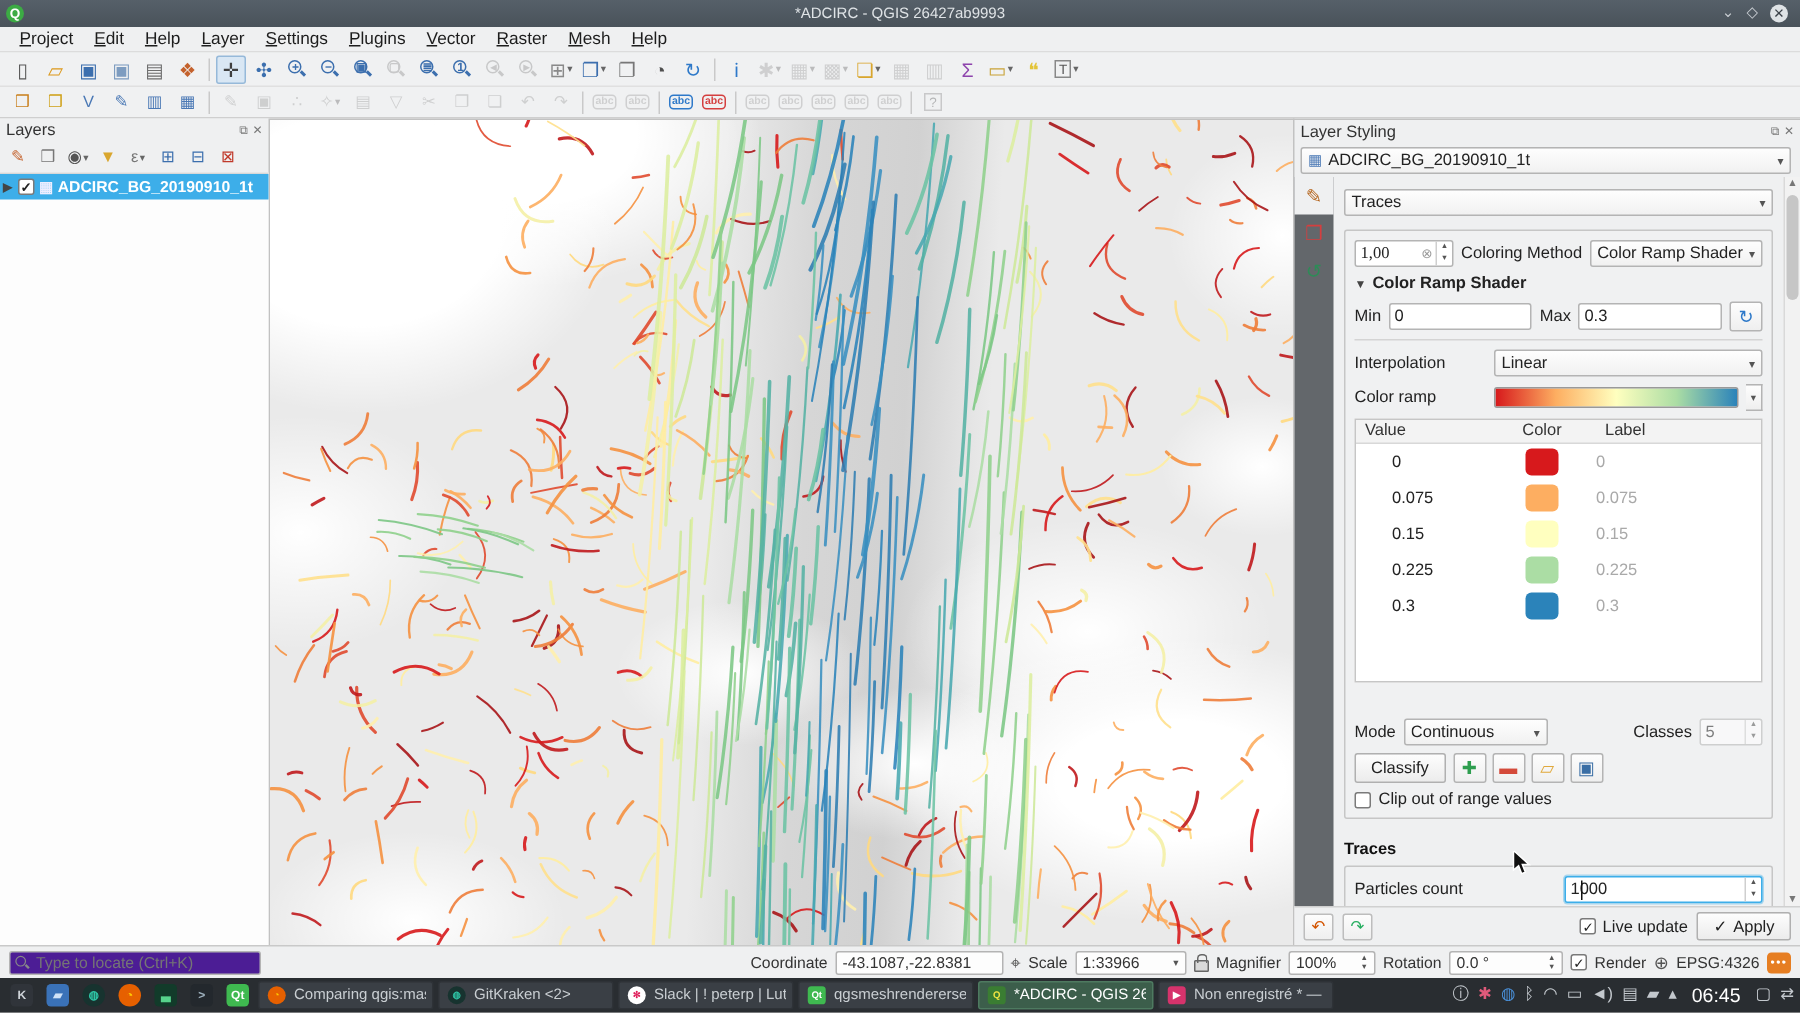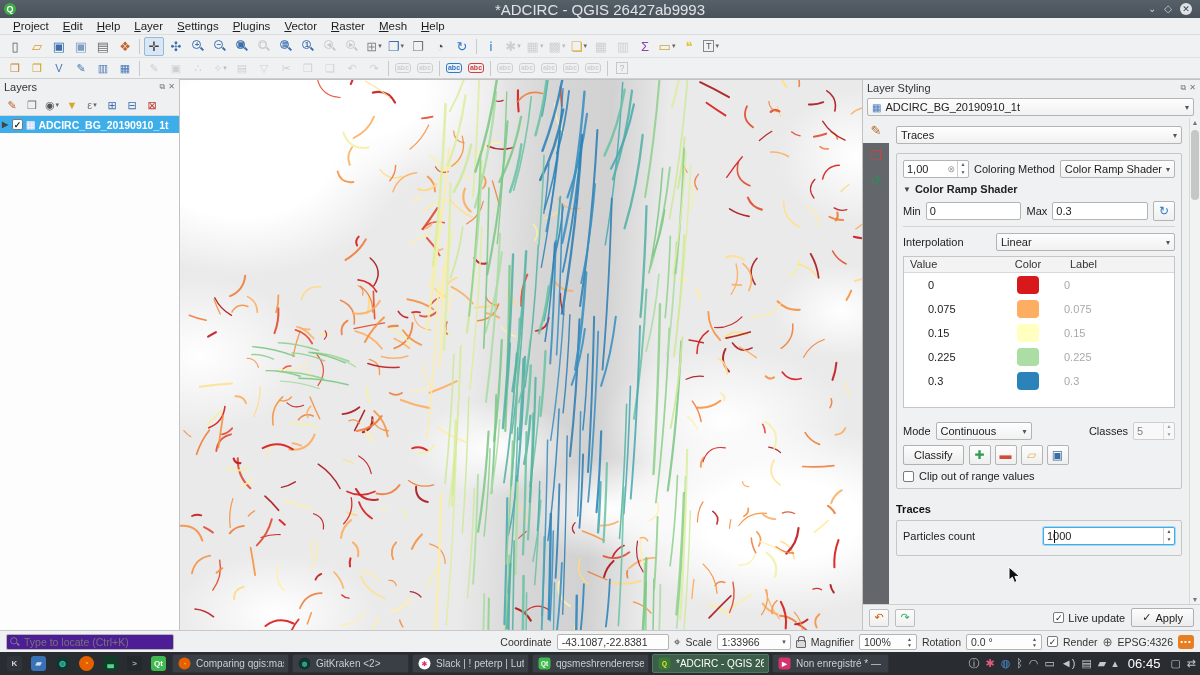--- a/index.html
+++ b/index.html
@@ -3,21 +3,21 @@
 <meta charset="utf-8">
 <style>
   * { box-sizing: border-box; margin: 0; padding: 0; }
   html,body { width:1200px; height:675px; overflow:hidden; }
   body { font-family:"Liberation Sans", sans-serif; font-size:11px; color:#222; background:#000; }
   #app { position:relative; width:1200px; height:675px; display:flex; flex-direction:column; background:#eff0f1; }
 
   
   .titlebar { height:18px; background:linear-gradient(#566069,#49525a); display:flex; align-items:center; position:relative; flex:none; }
   .qgis-logo { width:12px; height:12px; border-radius:50%; background:#3cab44; color:#fff; font-size:9px; line-height:12px; text-align:center; margin-left:4px; font-weight:bold; }
-  .title-text { position:absolute; left:0; right:0; text-align:center; color:#dfe3e6; font-size:15px; }
+  .title-text { position:absolute; left:0; right:0; text-align:center; color:#dfe3e6; font-size:10px; }
   .win-controls { margin-left:auto; display:flex; align-items:center; gap:8px; padding-right:8px; z-index:2; }
   .win-controls span { color:#c8cdd2; font-size:10px; cursor:default; line-height:12px; }
   .win-controls .close { width:12px; height:12px; background:#dfe3e6; color:#3a4148; border-radius:50%; text-align:center; font-size:9px; line-height:12px; }
 
   
   .menubar { height:17px; background:#eff0f1; border-bottom:1px solid #dcdcdc; display:flex; align-items:center; padding-left:6px; flex:none; }
   .mi { display:inline-block; padding:1px 7px; font-size:11.5px; color:#1d1d1d; }
   .mi::first-letter { text-decoration:underline; }
 
   
@@ -98,21 +98,21 @@
   .spin .clear { align-self:center; color:#9a9a9a; font-size:9px; padding:0 2px; flex:none; }
   .spin .caret { position:absolute; left:10px; top:2px; width:1px; height:13px; background:#111; }
   .flabel { font-size:11px; color:#222; white-space:nowrap; }
   .input { height:18px; background:#fff; border:1px solid #b4b4b4; border-radius:2px; flex:1; padding:2px 3px; font-size:11px; }
   .sq-btn { width:22px; height:20px; border:1px solid #b4b4b4; border-radius:2px; background:linear-gradient(#fdfdfd,#efefef); display:flex; align-items:center; justify-content:center; font-size:12px; }
   .shader-head { display:flex; align-items:center; gap:4px; font-weight:bold; font-size:11px; margin:2px 0 6px 0; }
   .shader-head .tri { font-size:8px; color:#444; }
   .sep-line { height:1px; background:#d4d4d4; margin:2px 0 6px 0; }
   .ramp { flex:1; height:14px; border-radius:2px; border:1px solid #999; }
   .ramp-dd { width:11px; height:18px; border:1px solid #b4b4b4; border-left:none; background:linear-gradient(#fdfdfd,#efefef); font-size:7px; color:#555; display:flex; align-items:center; justify-content:center; }
-  .vtable { border:1px solid #c6c6c6; background:#fff; height:152px; margin-bottom:14px; overflow:hidden; }
+  .vtable { border:1px solid #c6c6c6; background:#fff; height:176px; margin-bottom:24px; overflow:hidden; }
   .vt-head { display:flex; background:#f3f3f3; border-bottom:1px solid #d8d8d8; height:16px; }
   .vt-head div { padding:1px 6px; font-size:11px; color:#333; }
   .vt-row { display:flex; align-items:center; height:24px; }
   .c-val { width:88px; padding-left:24px; font-size:11px; }
   .c-col { width:72px; display:flex; justify-content:center; }
   .c-lab { flex:1; color:#a9a9a9; font-size:11px; }
   .swatch { width:22px; height:18px; border-radius:4px; }
   .chk-row { display:flex; align-items:center; gap:5px; }
   .footer { height:26px; flex:none; border-top:1px solid #d0d0d0; display:flex; align-items:center; padding:0 6px; gap:6px; background:#eff0f1; }
   .mini-btn { width:20px; height:18px; border:1px solid #bdbdbd; border-radius:2px; background:linear-gradient(#fdfdfd,#efefef); display:flex; align-items:center; justify-content:center; font-size:11px; }
@@ -1014,21 +1014,21 @@
           </div>
         <div class="sp-content">
           <div class="row" style="margin:3px 0 9px 0;">
             <div class="combo" style="flex:1;">
               <span class="ctext">Traces</span>
               <span class="arr">▾</span>
             </div>
           </div>
           <div class="groupbox">
             <div class="row">
-              <div class="spin" style="width:72px;">
+              <div class="spin" style="width:72px;font-family:Liberation Serif, serif;">
                 <span class="val">1,00</span>
                 <span class="clear">⊗</span>
                 <span class="btns">
                     <span>▲</span>
                     <span>▼</span>
                   </span>
               </div>
               <span class="flabel" style="margin-left:auto;">Coloring Method</span>
               <div class="combo" style="width:122px;">
                 <span class="ctext">Color Ramp Shader</span>
@@ -1046,20 +1046,25 @@
               <span class="input">0.3</span>
               <span class="sq-btn" style="color:#2e79c9;">↻</span>
             </div>
             <div class="sep-line"></div>
             <div class="row">
               <span class="flabel" style="width:88px;">Interpolation</span>
               <div class="combo" style="flex:1;">
                 <span class="ctext">Linear</span>
                 <span class="arr">▾</span>
               </div>
+            </div>
+            <div class="row">
+              <span class="flabel" style="width:88px;">Color ramp</span>
+              <span class="ramp" id="ramp-bar" style="background: linear-gradient(to right, rgb(215, 25, 28), rgb(253, 174, 97) 25%, rgb(255, 255, 191) 50%, rgb(171, 221, 164) 75%, rgb(43, 131, 186));"></span>
+              <span class="ramp-dd">▾</span>
             </div>
             <div class="vtable">
               <div class="vt-head">
                 <div class="c-val" style="padding-left:6px;">Value</div>
                 <div class="c-col">Color</div>
                 <div class="c-lab" style="color:#333;">Label</div>
               </div>
               <div id="vt-rows">
                   <div class="vt-row">
                     <div class="c-val">0</div>

